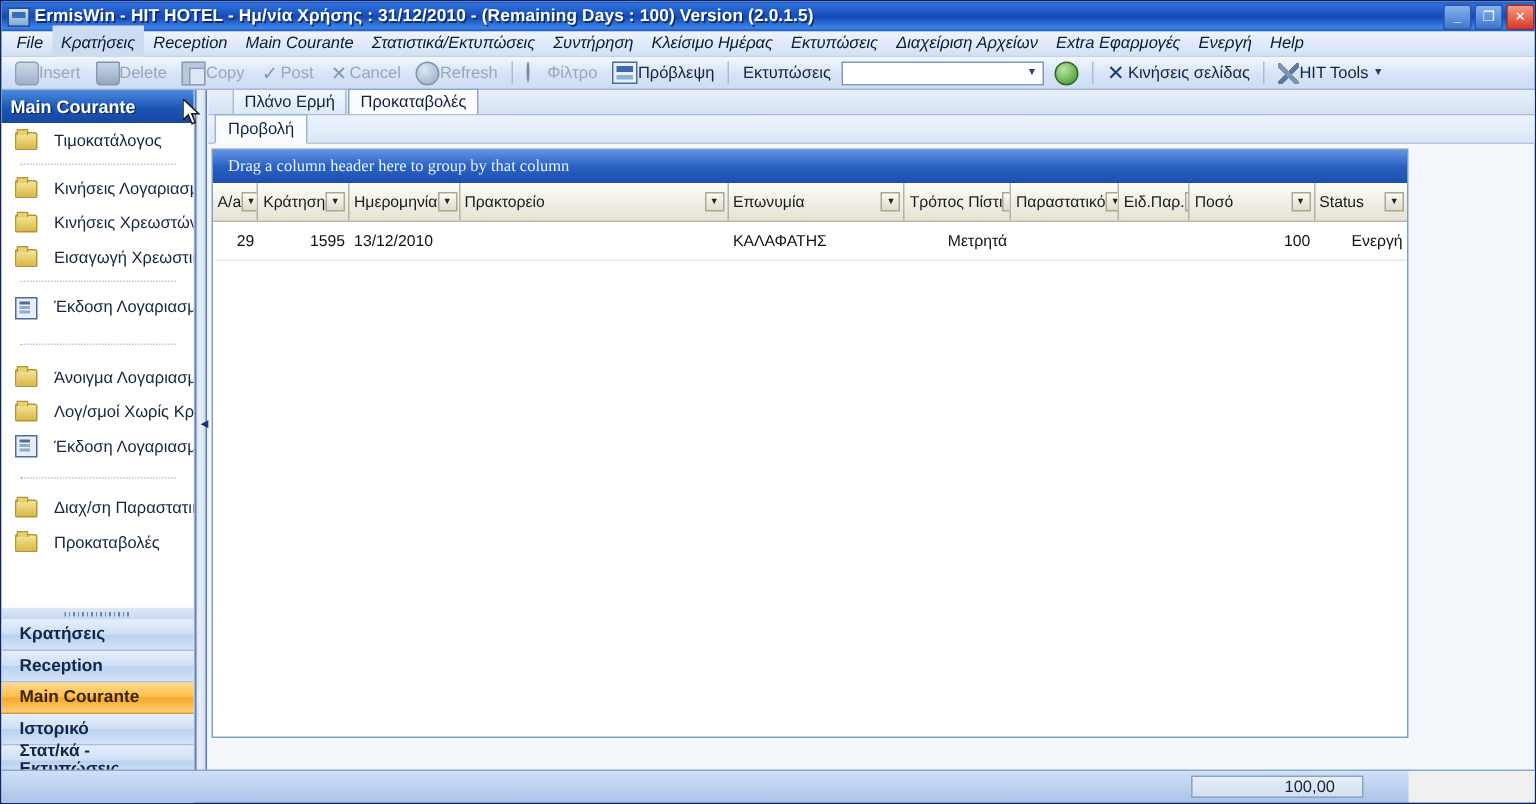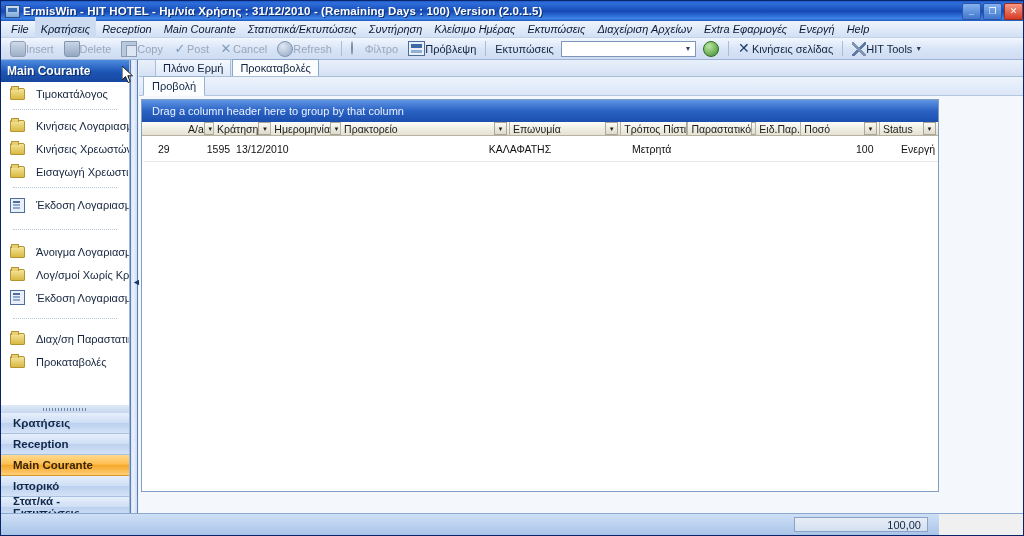--- a/index.html
+++ b/index.html
@@ -132,41 +132,41 @@
   .subtab{height:18px;padding:0 8px;display:flex;align-items:center;font-size:11px;color:#0f2745;
      white-space:nowrap;}
   .subtab.sel{background:#fbfcfe;border:1px solid #9ab2d4;border-bottom:1px solid #fbfcfe;
      position:relative;top:1px;}
   .subtab.link{color:#173a70;}
 
   
   .gridwrap{position:absolute;left:2px;top:39px;right:86px;bottom:24px;
      background:#ffffff;border:1px solid #7f9ec4;box-sizing:border-box;overflow:hidden;}
   .grp-panel{height:22px;background:linear-gradient(180deg,#5f94e4,#2a62c3 50%,#1c4fae);
-     color:#e9f1ff;font-size:11px;display:flex;align-items:center;padding-left:10px;box-sizing:border-box;}
-  .hdr-row{display:flex;height:14px;background:linear-gradient(180deg,#fdfdf8,#e5e2d3);
-     border-bottom:1px solid #b6b3a4;box-sizing:border-box;padding-left:43px;}
+     color:#e9f1ff;font-size:11px;display:flex;align-items:center;padding-left:10px;box-sizing:border-box;font-family:Liberation Serif, serif;}
+  .hdr-row{display:flex;height:26px;background:linear-gradient(180deg,#fdfdf8,#e5e2d3);
+     border-bottom:1px solid #b6b3a4;box-sizing:border-box;}
   .hcell{display:flex;align-items:center;justify-content:space-between;
      border-right:1px solid #b6b3a4;font-size:10.5px;color:#1b1b1b;padding:0 2px 0 3px;
      box-sizing:border-box;overflow:hidden;white-space:nowrap;}
   .hcell .fbtn{width:11px;height:11px;background:linear-gradient(180deg,#fbfbf5,#dedbcb);
      border:1px solid #aaa798;display:flex;align-items:center;justify-content:center;
      font-size:6px;color:#222;flex:0 0 auto;line-height:6px;}
   .data-row{display:flex;height:26px;background:#fff;border-bottom:1px solid #e6e6e6;box-sizing:border-box;
      border-left:2px solid #ffffff;}
   .dcell{font-size:10.5px;color:#111;padding:0 3px;box-sizing:border-box;overflow:hidden;
      white-space:nowrap;display:flex;align-items:center;}
   .dcell.r{justify-content:flex-end;}
 
   
   .footer-bar{position:absolute;left:0;bottom:0;width:1024px;height:21px;
      background:linear-gradient(180deg,#cfe0f7,#a9c4e8);border-top:1px solid #8aa7ce;}
-  .foot-field{position:absolute;left:793px;top:3px;width:134px;height:15px;
+  .foot-field{position:absolute;left:793px;top:3px;width:115px;height:15px;
      background:linear-gradient(180deg,#e8eef7,#d3dff0);border:1px solid #8ba4c4;
-     display:flex;align-items:center;justify-content:flex-end;padding-right:6px;
+     display:flex;align-items:center;justify-content:flex-end;padding-right:18px;
      box-sizing:border-box;font-size:11px;color:#132742;}
   .foot-right{position:absolute;left:938px;top:0;width:86px;height:21px;background:#f0f0f0;}
 
   .cursor{position:absolute;left:121px;top:65px;width:13px;height:19px;pointer-events:none;}
 </style>
 </head>
 <body>
 
 <div id="app">
 

